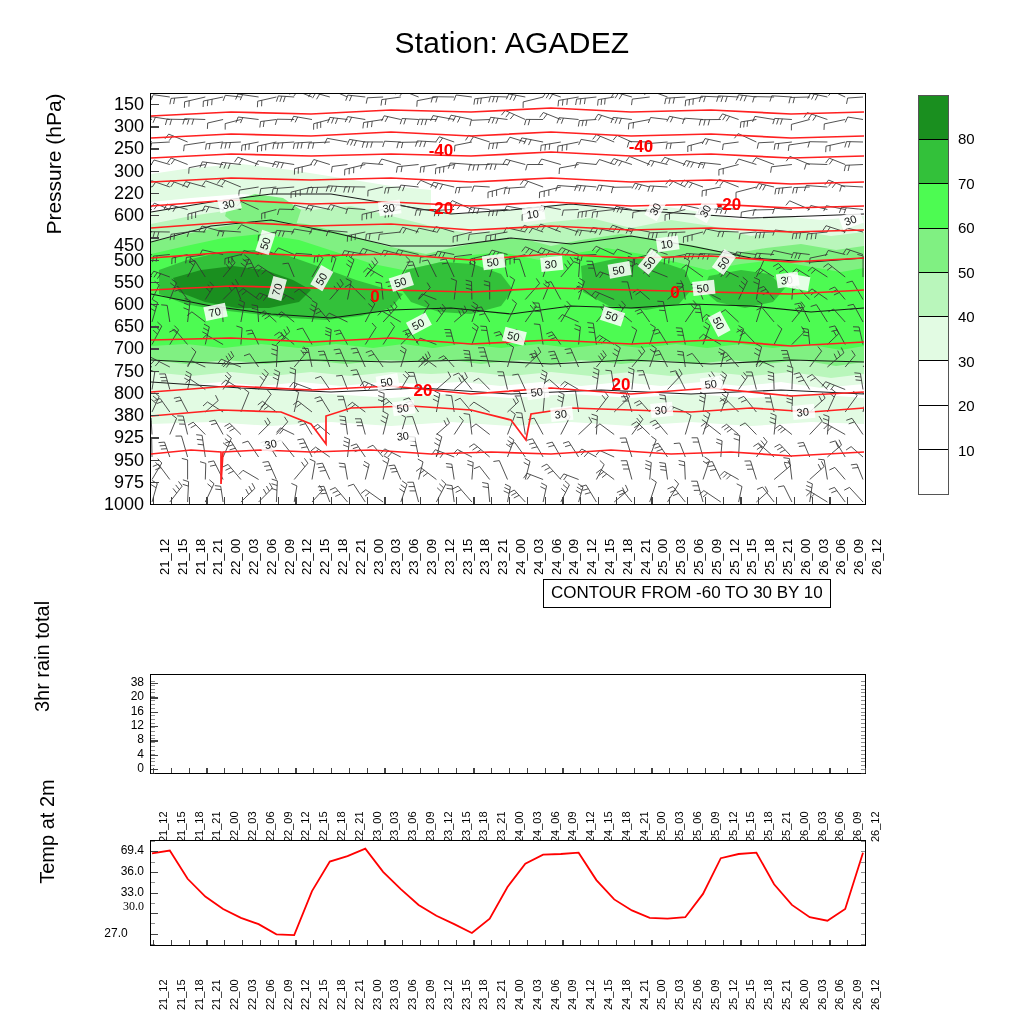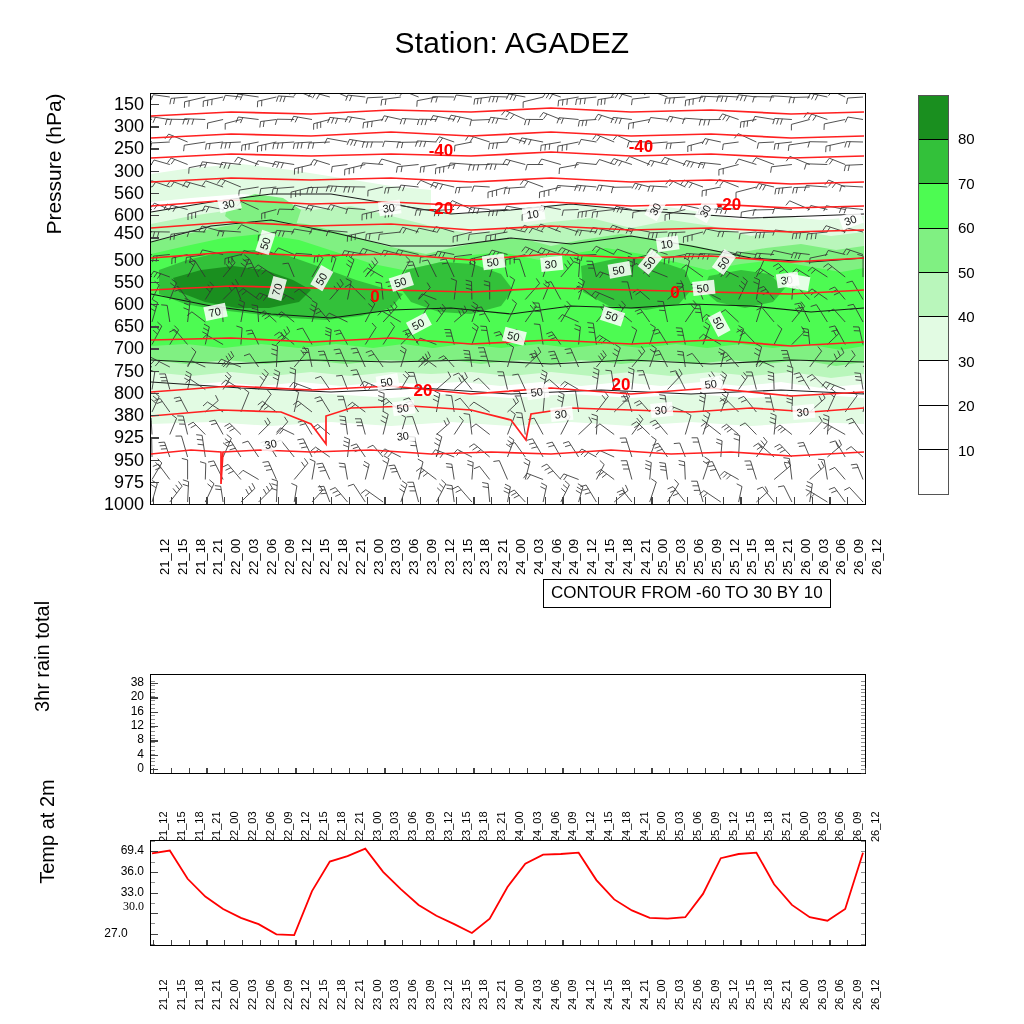--- a/index.html
+++ b/index.html
@@ -67,23 +67,23 @@
 <body>
 
 <div id="title">Station: AGADEZ</div>
 
 <div id="p-ylabel">Pressure (hPa)</div>
 <div id="main-yticks">
     <div class="ytick" style="top: 2px;">150</div>
     <div class="ytick" style="top: 24.2222px;">300</div>
     <div class="ytick" style="top: 46.4444px;">250</div>
     <div class="ytick" style="top: 68.6667px;">300</div>
-    <div class="ytick" style="top: 90.8889px;">560</div>
+    <div class="ytick" style="top: 90.8889px;">220</div>
     <div class="ytick" style="top: 113.111px;">600</div>
-    <div class="ytick" style="top: 131px;">450</div>
+    <div class="ytick" style="top: 143px;">450</div>
     <div class="ytick" style="top: 157.556px;">500</div>
     <div class="ytick" style="top: 179.778px;">550</div>
     <div class="ytick" style="top: 202px;">600</div>
     <div class="ytick" style="top: 224.222px;">650</div>
     <div class="ytick" style="top: 246.444px;">700</div>
     <div class="ytick" style="top: 268.667px;">750</div>
     <div class="ytick" style="top: 290.889px;">800</div>
     <div class="ytick" style="top: 313.111px;">380</div>
     <div class="ytick" style="top: 335.333px;">925</div>
     <div class="ytick" style="top: 357.556px;">950</div>

